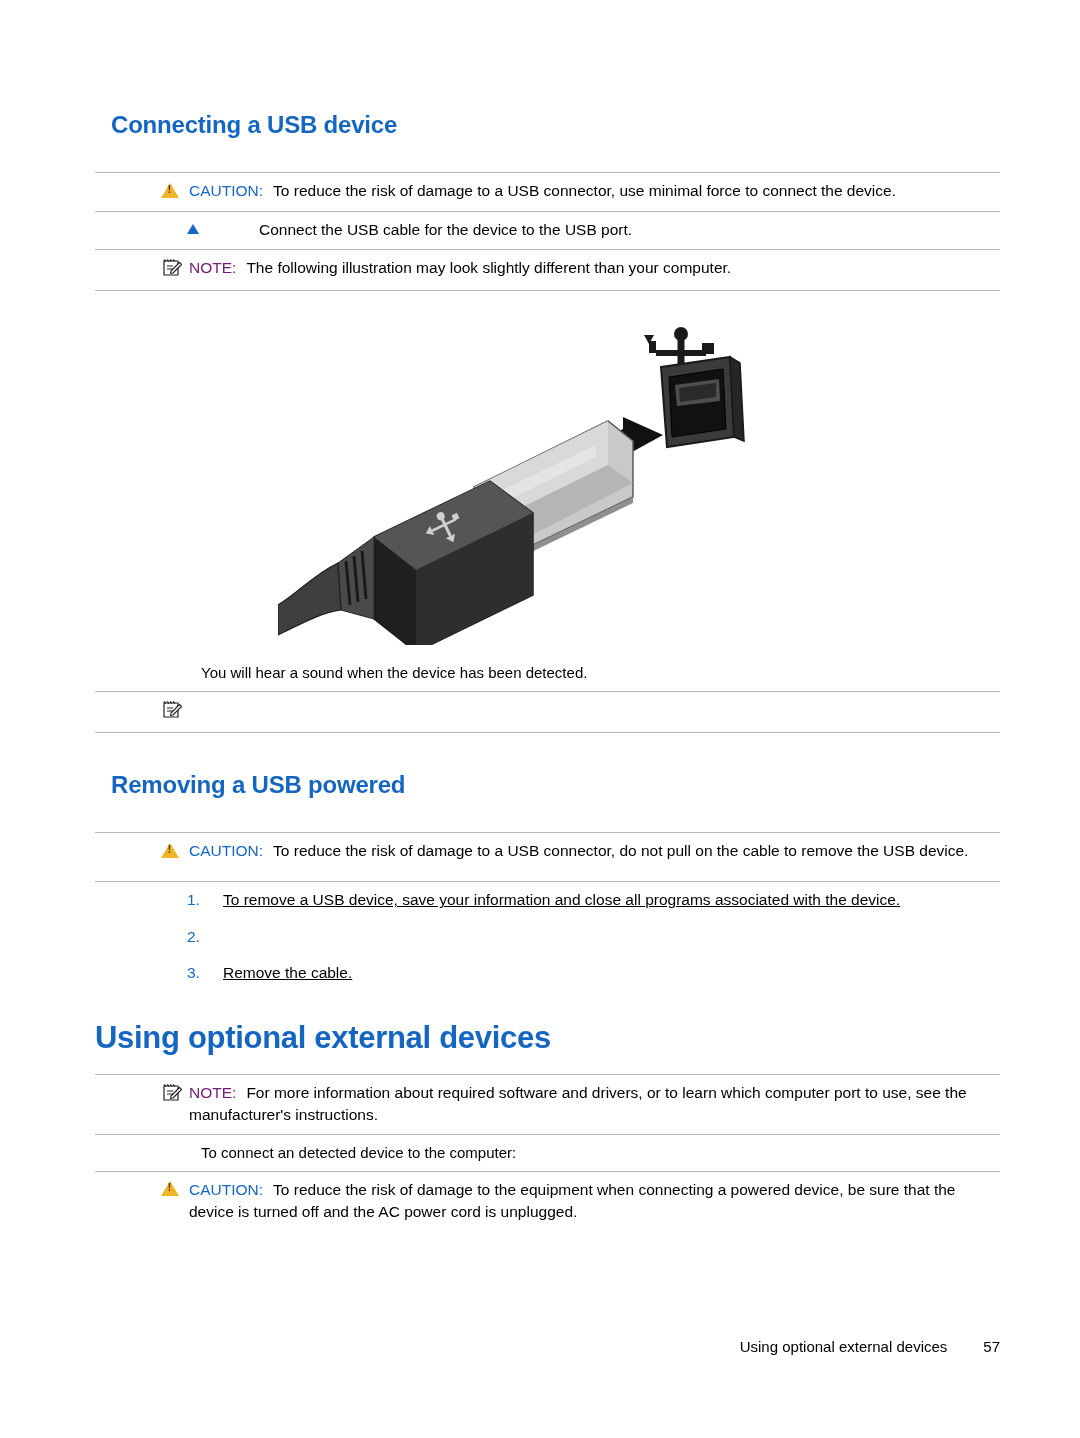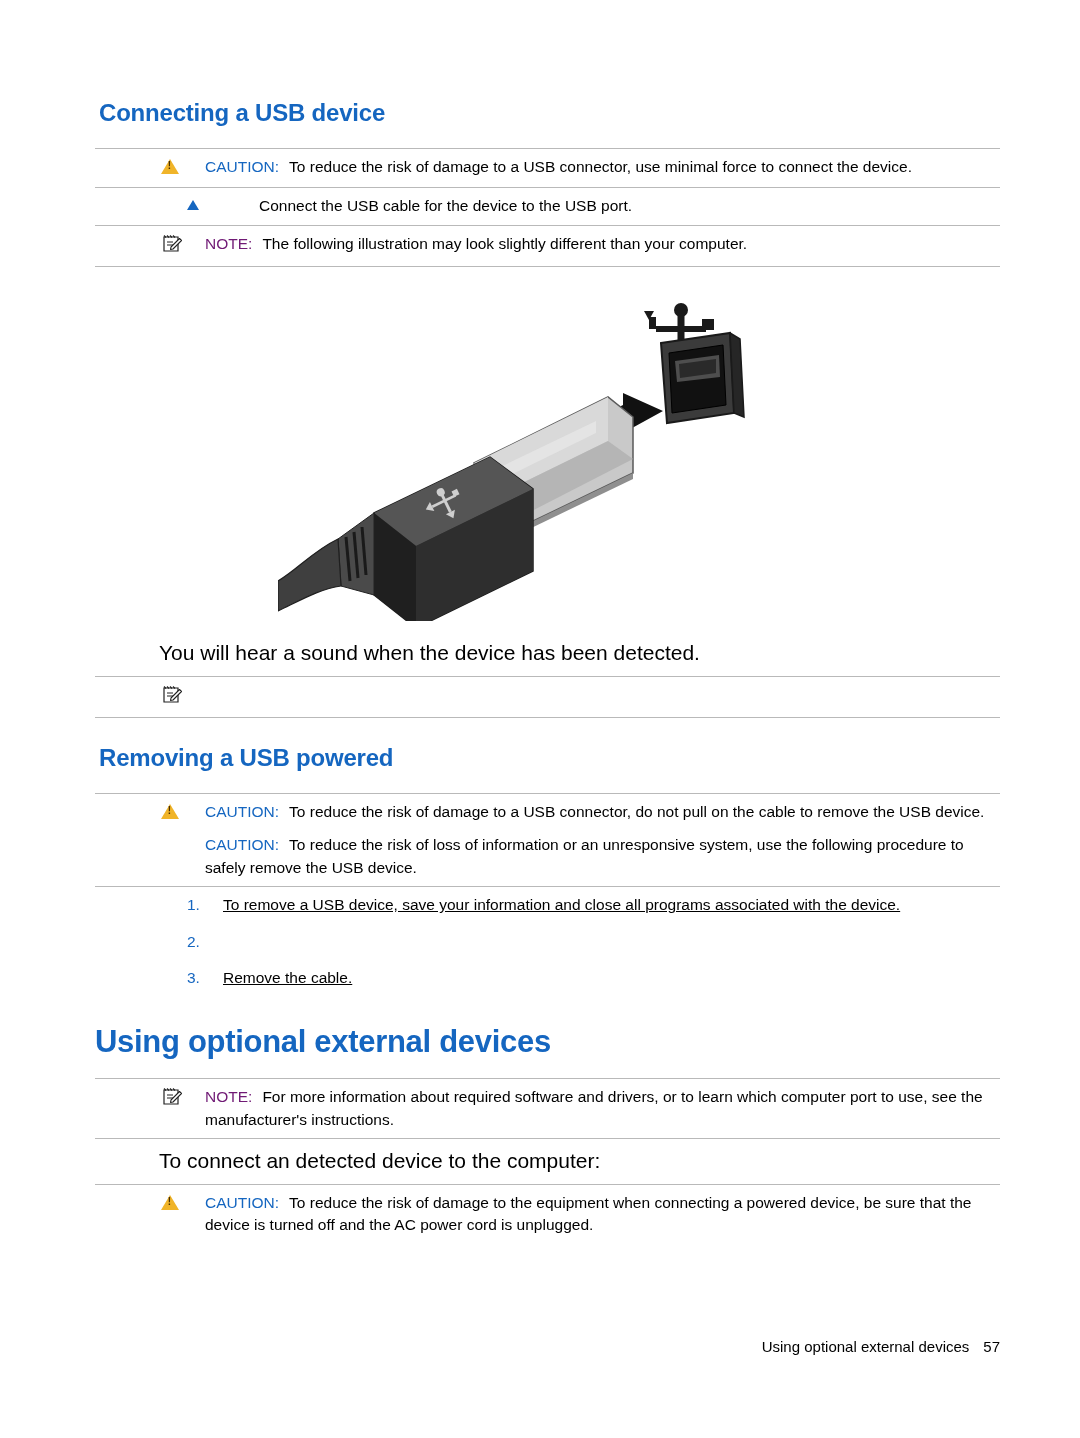--- a/index.html
+++ b/index.html
@@ -25,21 +25,21 @@
     position: absolute;
     left: 95px;
     top: 0;
     width: 905px;
   }
 
   h2.section-title {
     font-size: 24px;
     font-weight: bold;
     color: #1566c0;
-    margin: 4px;
+    margin: 16px;
     padding: 0;
     letter-spacing: -0.2px;
   }
   h1.chapter-title {
     font-size: 31px;
     font-weight: bold;
     color: #1566c0;
     margin: 0;
     padding: 0;
     letter-spacing: -0.3px;
@@ -52,21 +52,20 @@
     line-height: 0;
   }
 
   
   .admon {
     display: flex;
     align-items: flex-start;
     font-size: 15.5px;
     line-height: 1.45;
     padding: 7px 0 7px 0;
-    gap: 16px;
   }
   .admon .icon {
     flex: 0 0 auto;
     width: 26px;
     margin-left: 66px;
     margin-right: 2px;
     padding-top: 1px;
   }
   .admon .body {
     flex: 1 1 auto;
@@ -77,23 +76,23 @@
     margin-right: 10px;
   }
   .admon .label.caution {
     color: #1566c0;
   }
   .admon-text {
     color: #000;
   }
 
   .plain-para {
-    font-size: 21px;
+    font-size: 15px;
     line-height: 1.45;
-    margin-left: 64px;
+    margin-left: 106px;
     padding: 7px 0;
   }
 
   .bullet-row {
     display: flex;
     align-items: flex-start;
     font-size: 15.5px;
     line-height: 1.45;
     padding: 7px 0;
   }
@@ -168,21 +167,21 @@
 
   .footer {
     position: absolute;
     left: 95px;
     top: 1338px;
     width: 905px;
     font-size: 15px;
     text-align: right;
   }
   .footer .pagenum {
-    margin-left: 14px;
+    margin-left: 36px;
   }
   .footer-inline { display: inline; }
 </style>
 </head>
 <body>
 
 <div class="page">
   <div class="content">
 
     <div style="height:95px"></div>
@@ -315,23 +314,20 @@
       <div class="icon">
         <span class="tri-wrap"><span class="tri"></span></span>
       </div>
       <div class="body">
         <span class="label caution">CAUTION:</span><span class="admon-text">To reduce the risk of damage to a USB connector, do not pull on the cable to remove the USB device.</span>
       </div>
     </div>
 
     <div class="admon" style="padding-top:2px">
       <div class="icon"></div>
-      <div class="body">
-        <span class="label caution">CAUTION:</span><span class="admon-text">To reduce the risk of loss of information or an unresponsive system, use the following procedure to safely remove the USB device.</span>
-      </div>
     </div>
 
     <div class="rule"></div>
 
     <div class="numlist">
       <div class="numlist-item">
         <div class="num">1.</div>
         <div class="num-text">To remove a USB device, save your information and close all programs associated with the device.</div>
       </div>
       <div class="numlist-item">

